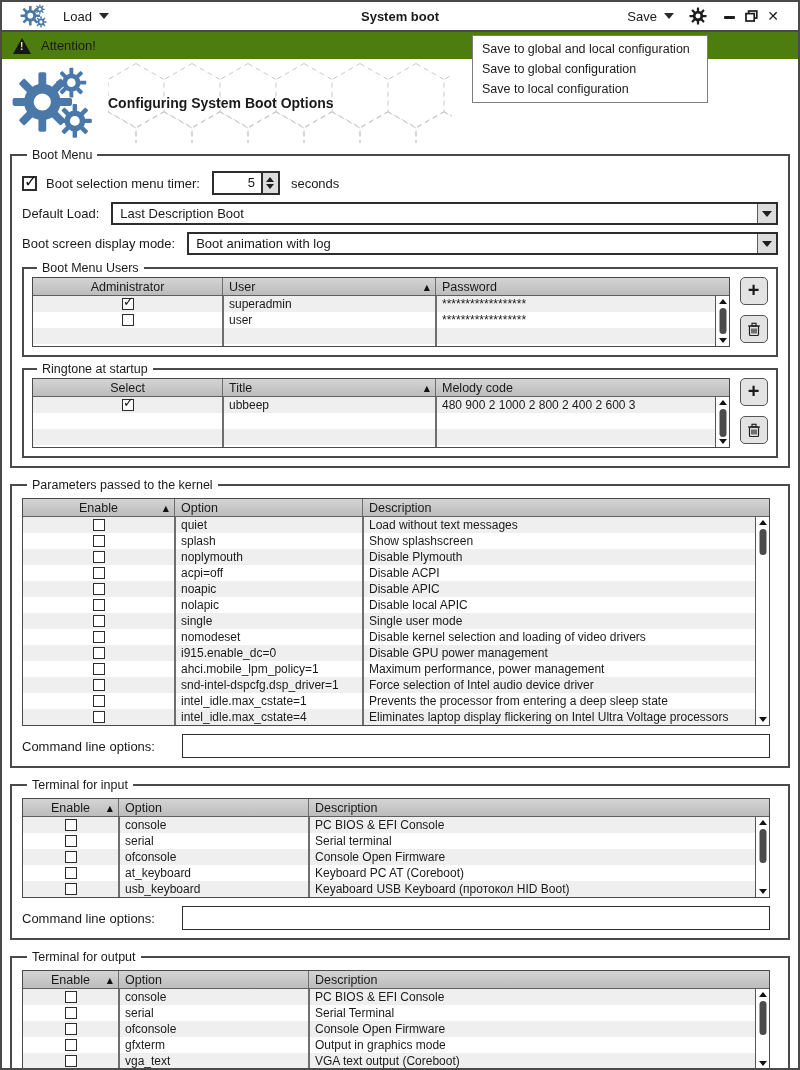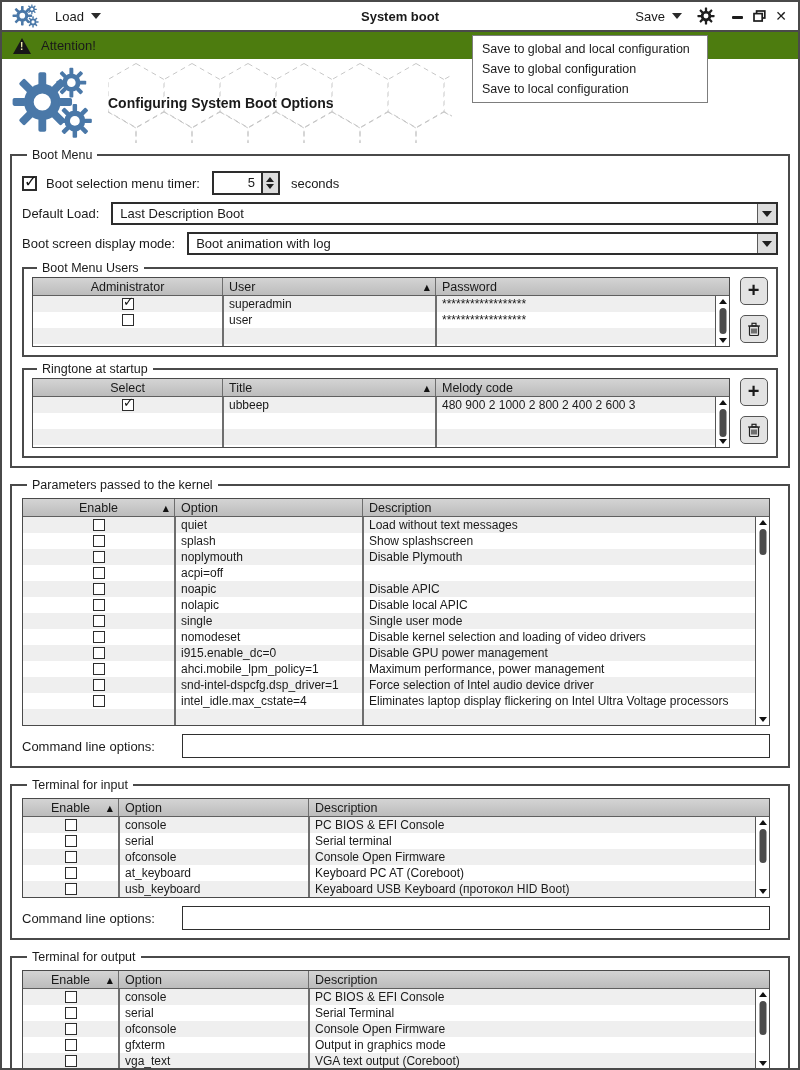--- a/index.html
+++ b/index.html
@@ -1,21 +1,21 @@
 <!DOCTYPE html>
 <html><head>
 <meta charset="utf-8">
 <style>
   *{box-sizing:border-box;margin:0;padding:0;}
   html,body{width:800px;height:1070px;}
   body{font-family:"Liberation Sans",sans-serif;color:#1a1a1a;background:#fff;}
   .window{width:800px;height:1070px;border:2px solid #4a4a4a;background:#fff;position:relative;display:flex;flex-direction:column;overflow:hidden;}
 
   
-  .titlebar{height:30px;flex:0 0 auto;border-bottom:2px solid #4a4a4a;display:flex;align-items:center;padding:0 10px;background:#fff;}
+  .titlebar{height:30px;flex:0 0 auto;border-bottom:2px solid #4a4a4a;display:flex;align-items:center;padding:0 18px;background:#fff;}
   .tb-left{width:220px;display:flex;align-items:center;gap:16px;}
   .tb-title{flex:1;text-align:center;font-weight:bold;font-size:13px;}
   .tb-right{width:220px;display:flex;align-items:center;justify-content:flex-end;gap:15px;}
   .dd{display:flex;align-items:center;gap:7px;font-size:13px;cursor:default;}
   .caret{width:0;height:0;border-left:5px solid transparent;border-right:5px solid transparent;border-top:6px solid #2a2a2a;}
   .winbtns{display:flex;align-items:center;gap:8px;}
   .winbtn{display:grid;place-items:center;width:14px;height:14px;}
   .min-icon{width:11px;height:3px;background:#1c1c1c;border-radius:1px;margin-top:3px;}
   .close-icon{font-family:"DejaVu Sans",sans-serif;font-size:14px;font-weight:bold;color:#1c1c1c;line-height:1;}
 
@@ -400,20 +400,21 @@
               <span class="cb sm"></span>
             </div>
             <div class="td c1">noplymouth</div>
             <div class="td c2">Disable Plymouth</div>
           </div>
           <div class="tr">
             <div class="td c0 center">
               <span class="cb sm"></span>
             </div>
             <div class="td c1">acpi=off</div>
+            <div class="td c2">Disable ACPI</div>
           </div>
           <div class="tr">
             <div class="td c0 center">
               <span class="cb sm"></span>
             </div>
             <div class="td c1">noapic</div>
             <div class="td c2">Disable APIC</div>
           </div>
           <div class="tr">
             <div class="td c0 center">
@@ -449,20 +450,27 @@
             </div>
             <div class="td c1">ahci.mobile_lpm_policy=1</div>
             <div class="td c2">Maximum performance, power management</div>
           </div>
           <div class="tr">
             <div class="td c0 center">
               <span class="cb sm"></span>
             </div>
             <div class="td c1">snd-intel-dspcfg.dsp_driver=1</div>
             <div class="td c2">Force selection of Intel audio device driver</div>
+          </div>
+          <div class="tr">
+            <div class="td c0 center">
+              <span class="cb sm"></span>
+            </div>
+            <div class="td c1">intel_idle.max_cstate=1</div>
+            <div class="td c2">Prevents the processor from entering a deep sleep state</div>
           </div>
           <div class="tr">
             <div class="td c0 center">
               <span class="cb sm"></span>
             </div>
             <div class="td c1">intel_idle.max_cstate=4</div>
             <div class="td c2">Eliminates laptop display flickering on Intel Ultra Voltage processors</div>
           </div>
           <div class="vl vl1"></div>
           <div class="vl vl2"></div>

